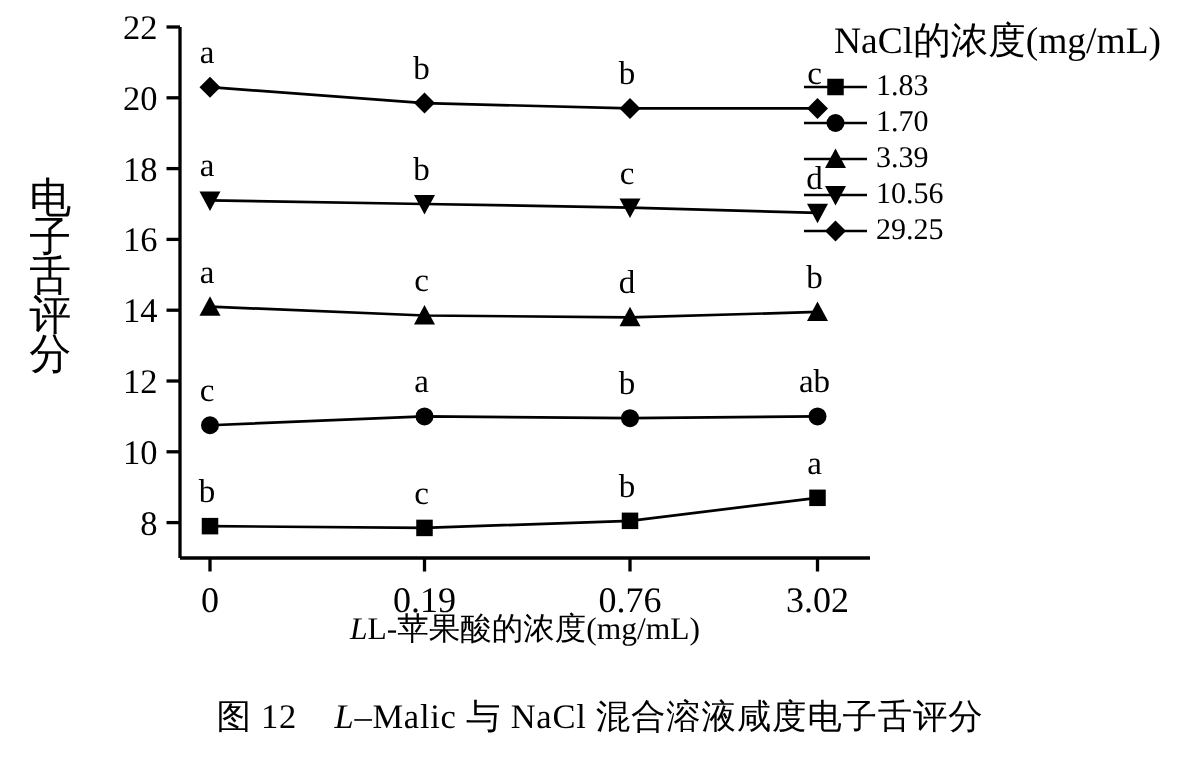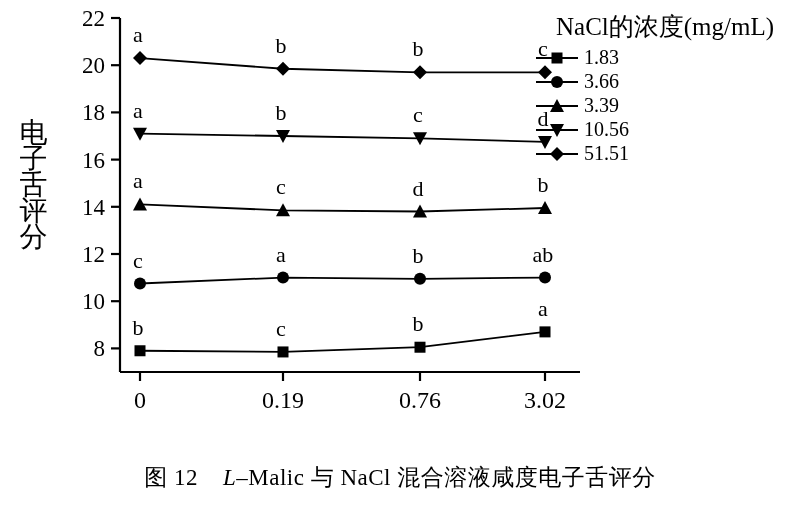--- a/index.html
+++ b/index.html
@@ -95,20 +95,23 @@
     font-family: "Liberation Serif", serif;
   }
 </style>
 </head>
 <body>
 
 <div id="figure">
 
   <div class="axis-label-y">电子舌评分</div>
 
+  <div class="axis-label-x">
+    <span class="ital">L</span><span>L-苹果酸的浓度(mg/mL)</span>
+  </div>
 
   <svg class="plot-svg" id="plot" width="800" height="460">
       <line x1="120" y1="18" x2="120" y2="372" stroke="#000" stroke-width="2.2"></line>
       <line x1="120" y1="372" x2="580" y2="372" stroke="#000" stroke-width="2.2"></line>
       <line x1="120" y1="348.4" x2="111" y2="348.4" stroke="#000" stroke-width="2.2"></line>
       <text x="105" y="356.4" text-anchor="end" font-size="23" fill="#000" class="tick-text">8</text>
       <line x1="120" y1="301.2" x2="111" y2="301.2" stroke="#000" stroke-width="2.2"></line>
       <text x="105" y="309.2" text-anchor="end" font-size="23" fill="#000" class="tick-text">10</text>
       <line x1="120" y1="254" x2="111" y2="254" stroke="#000" stroke-width="2.2"></line>
       <text x="105" y="262" text-anchor="end" font-size="23" fill="#000" class="tick-text">12</text>
@@ -199,21 +202,21 @@
           </span>
           <span class="legend-label">1.83</span>
         </div>
         <div class="legend-item">
           <span class="legend-sym">
             <svg width="46" height="22">
               <line x1="2" y1="11" x2="44" y2="11" stroke="#000" stroke-width="1.8"></line>
               <circle cx="23" cy="11" r="6" fill="#000"></circle>
             </svg>
           </span>
-          <span class="legend-label">3.66</span>
+          <span class="legend-label">1.70</span>
         </div>
         <div class="legend-item">
           <span class="legend-sym">
             <svg width="46" height="22">
               <line x1="2" y1="11" x2="44" y2="11" stroke="#000" stroke-width="1.8"></line>
               <polygon points="23,4 30,17 16,17" fill="#000"></polygon>
             </svg>
           </span>
           <span class="legend-label">3.39</span>
         </div>
@@ -226,21 +229,21 @@
           </span>
           <span class="legend-label">10.56</span>
         </div>
         <div class="legend-item">
           <span class="legend-sym">
             <svg width="46" height="22">
               <line x1="2" y1="11" x2="44" y2="11" stroke="#000" stroke-width="1.8"></line>
               <polygon points="23,4 30,11 23,18 16,11" fill="#000"></polygon>
             </svg>
           </span>
-          <span class="legend-label">51.51</span>
+          <span class="legend-label">29.25</span>
         </div>
       </div>
   </div>
 
   <div class="caption">
     <span>图 12</span>
     &nbsp;&nbsp;&nbsp;<span class="ital">L</span><span>–Malic 与 NaCl 混合溶液咸度电子舌评分</span>
   </div>
 
 </div>

